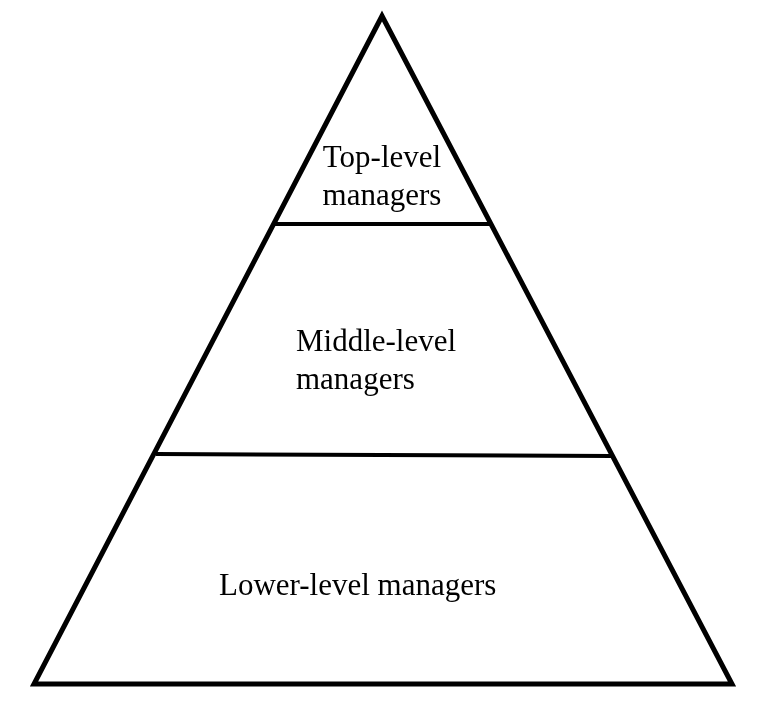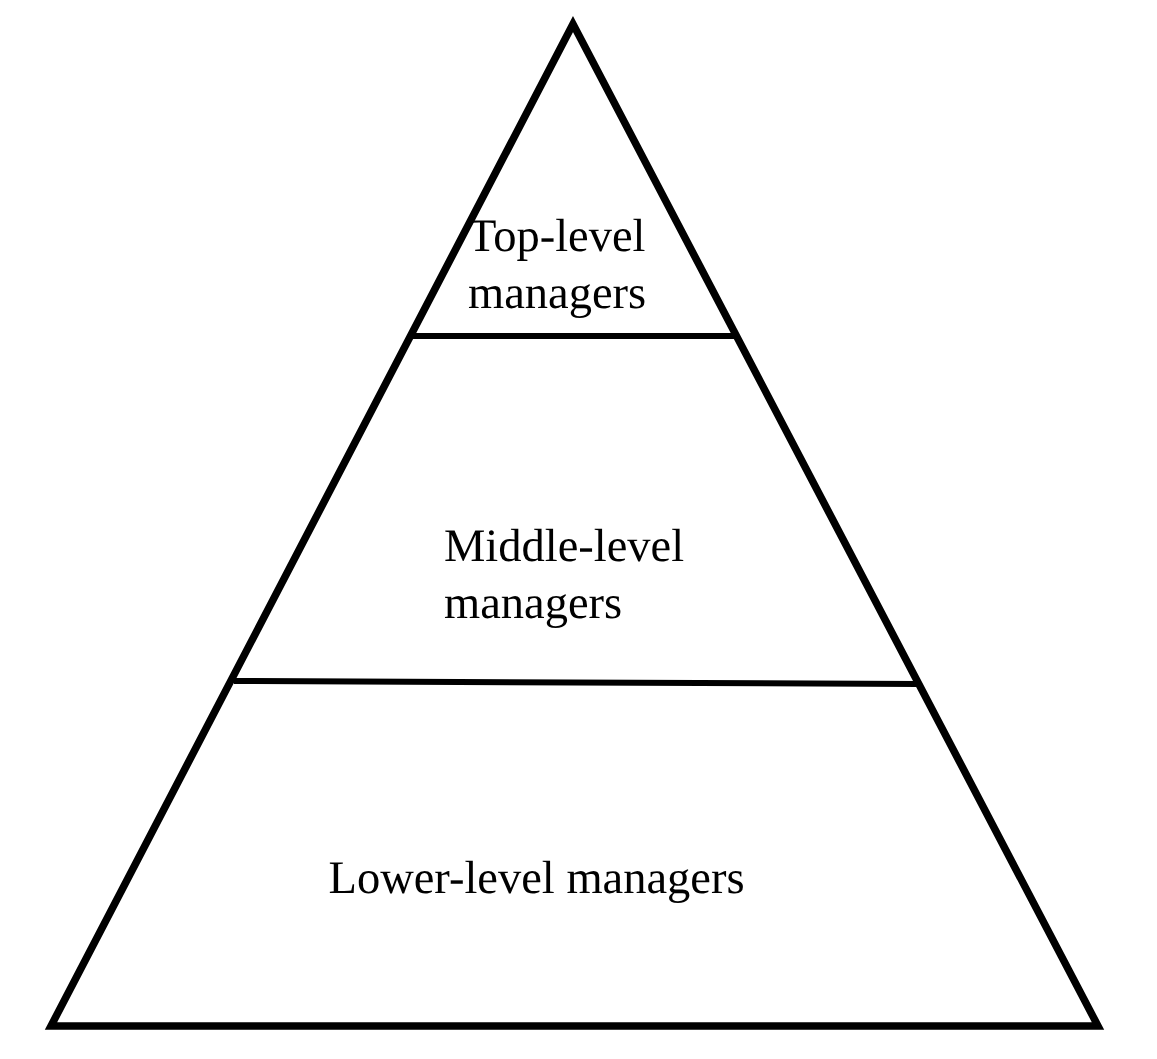--- a/index.html
+++ b/index.html
@@ -21,22 +21,22 @@
       height: 706px;
     }
     .label {
       position: absolute;
       font-family: "Liberation Serif", "DejaVu Serif", serif;
       font-size: 31px;
       line-height: 38px;
       color: #000000;
       white-space: nowrap;
     }
-    #label-top { left: 312px; top: 138px; width: 140px; }
-    #label-middle { left: 296px; top: 322px; margin-top: 23px; }
+    #label-top { left: 312px; top: 138px; text-align: center; width: 140px; }
+    #label-middle { left: 296px; top: 322px; }
     #label-lower { left: 219px; top: 566px; text-align: right; }
     .line { display: block; }
   </style>
 </head>
 <body>
 
 <svg id="pyramid" width="771" height="706" viewBox="0 0 771 706" xmlns="http://www.w3.org/2000/svg">
   <polygon points="382,16 34,684 732,684" fill="#ffffff" stroke="#000000" stroke-width="5" stroke-linejoin="miter"></polygon>
   <line x1="274" y1="224" x2="491" y2="224" stroke="#000000" stroke-width="4"></line>
   <line x1="156" y1="454" x2="612" y2="456" stroke="#000000" stroke-width="4"></line>

